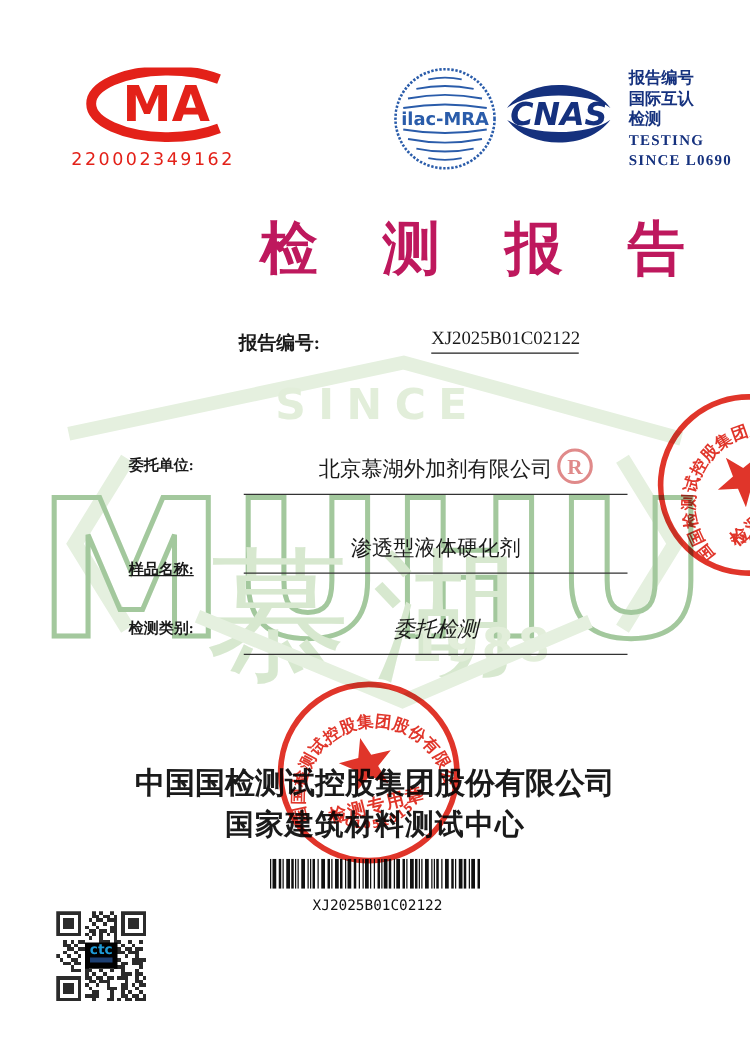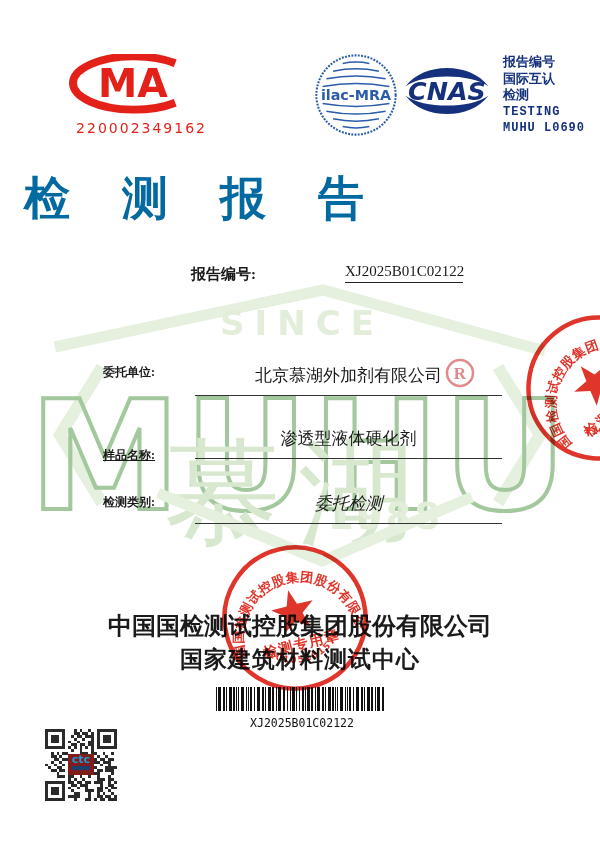--- a/index.html
+++ b/index.html
@@ -2,49 +2,49 @@
 <html><head>
 <meta charset="utf-8">
 <style>
   html,body{margin:0;padding:0;background:#ffffff;}
   #page{
     position:relative;width:600px;height:848px;background:#ffffff;
     overflow:hidden;font-family:"Liberation Serif","DejaVu Serif",serif;color:#1a1a1a;
   }
   .abs{position:absolute;}
   
-  #cma-num{left:57px;top:120px;width:150px;text-align:right;color:#e32119;
+  #cma-num{left:57px;top:120px;width:150px;text-align:left;color:#e32119;
     font-family:"DejaVu Sans","Liberation Sans",sans-serif;font-size:14px;letter-spacing:2px;font-weight:500;}
   #acc-text{left:503px;top:54px;color:#15317e;line-height:16.5px;}
   #acc-text .cjk{font-size:13px;font-weight:bold;font-family:"Liberation Serif",serif;}
-  #acc-text .lat{font-size:12px;font-weight:bold;font-family:Liberation Mono, monospace;letter-spacing:1px;}
-  
-  #title{left:0;top:168px;width:600px;text-align:left;font-size:46px;font-weight:bold;
-    letter-spacing:52px;padding-left:24px;box-sizing:border-box;color:#0369a1;}
+  #acc-text .lat{font-size:12px;font-weight:bold;font-family:Liberation Serif, serif;letter-spacing:1px;}
+  
+  #title{left:0;top:168px;width:600px;text-align:right;font-size:46px;font-weight:bold;
+    letter-spacing:52px;padding-left:52px;box-sizing:border-box;color:#be185d;}
   
   #report-label{left:191px;top:265px;font-size:15px;font-weight:bold;text-align:center;}
   #report-value{left:345px;top:263px;width:118px;text-align:center;font-size:15px;
     border-bottom:1.5px solid #222;padding-bottom:2px;}
   
   .field-label{left:103px;font-size:12px;font-weight:bold;}
   .field-value{left:195px;width:307px;text-align:center;font-size:17px;
     border-bottom:1.5px solid #333;padding-bottom:8px;}
   
   #org1{left:0;top:610px;width:600px;text-align:center;font-size:24px;font-weight:bold;z-index:1;}
   #org2{left:0;top:644px;width:600px;text-align:center;font-size:23px;font-weight:bold;letter-spacing:1px;z-index:1;}
   
   .stamp{z-index:5;mix-blend-mode:multiply;opacity:.92;pointer-events:none;}
   #stamp-center{left:220px;top:543px;transform:rotate(-14deg);}
   #stamp-right{left:524px;top:313px;transform:rotate(-40deg);}
   
   #barcode{left:213px;top:687px;z-index:2;text-align:center;width:178px;}
   #barcode-text{font-family:"DejaVu Sans Mono","Liberation Mono",monospace;font-size:11.5px;color:#111;margin-top:1px;}
   
   #qr{left:45px;top:729px;width:72px;height:72px;z-index:2;}
-  #qr-logo{position:absolute;left:23px;top:25px;width:26px;height:21px;background:#7f1d1d;
+  #qr-logo{position:absolute;left:23px;top:25px;width:26px;height:21px;background:#000000;
     text-align:center;line-height:10px;}
   #qr-logo .ctc{font-family:"DejaVu Sans","Liberation Sans",sans-serif;font-weight:bold;
     font-size:11px;color:#1e9bd7;display:block;margin-top:1px;}
   #qr-logo .ctc-bar{width:18px;height:3.5px;background:#1c3f72;margin:1px auto 0;}
   
   #watermark{left:40px;top:245px;z-index:0;pointer-events:none;}
 </style>
 </head>
 <body>
 
@@ -89,21 +89,21 @@
     <path d="M 6,30 C 25,4 75,4 94,30 C 75,16 25,16 6,30 Z" fill="#15317e"></path>
     <path d="M 6,40 C 25,66 75,66 94,40 C 75,54 25,54 6,40 Z" fill="#15317e"></path>
     <text x="50" y="45" text-anchor="middle" font-size="27" font-weight="800" font-style="italic" fill="#15317e" font-family="DejaVu Sans, sans-serif">CNAS</text>
   </svg>
 
   <div id="acc-text" class="abs">
     <div class="cjk">报告编号</div>
     <div class="cjk">国际互认</div>
     <div class="cjk">检测</div>
     <div class="lat">TESTING</div>
-    <div class="lat">MUHU L0690</div>
+    <div class="lat">SINCE L0690</div>
   </div>
 
   <div id="title" class="abs">检测报告</div>
 
   <div id="report-label" class="abs">报告编号:</div>
   <div id="report-value" class="abs">XJ2025B01C02122</div>
 
   <div class="abs field-label" style="top:364px;">委托单位:</div>
   <div class="abs field-value" style="top:364px;">北京慕湖外加剂有限公司</div>
 

